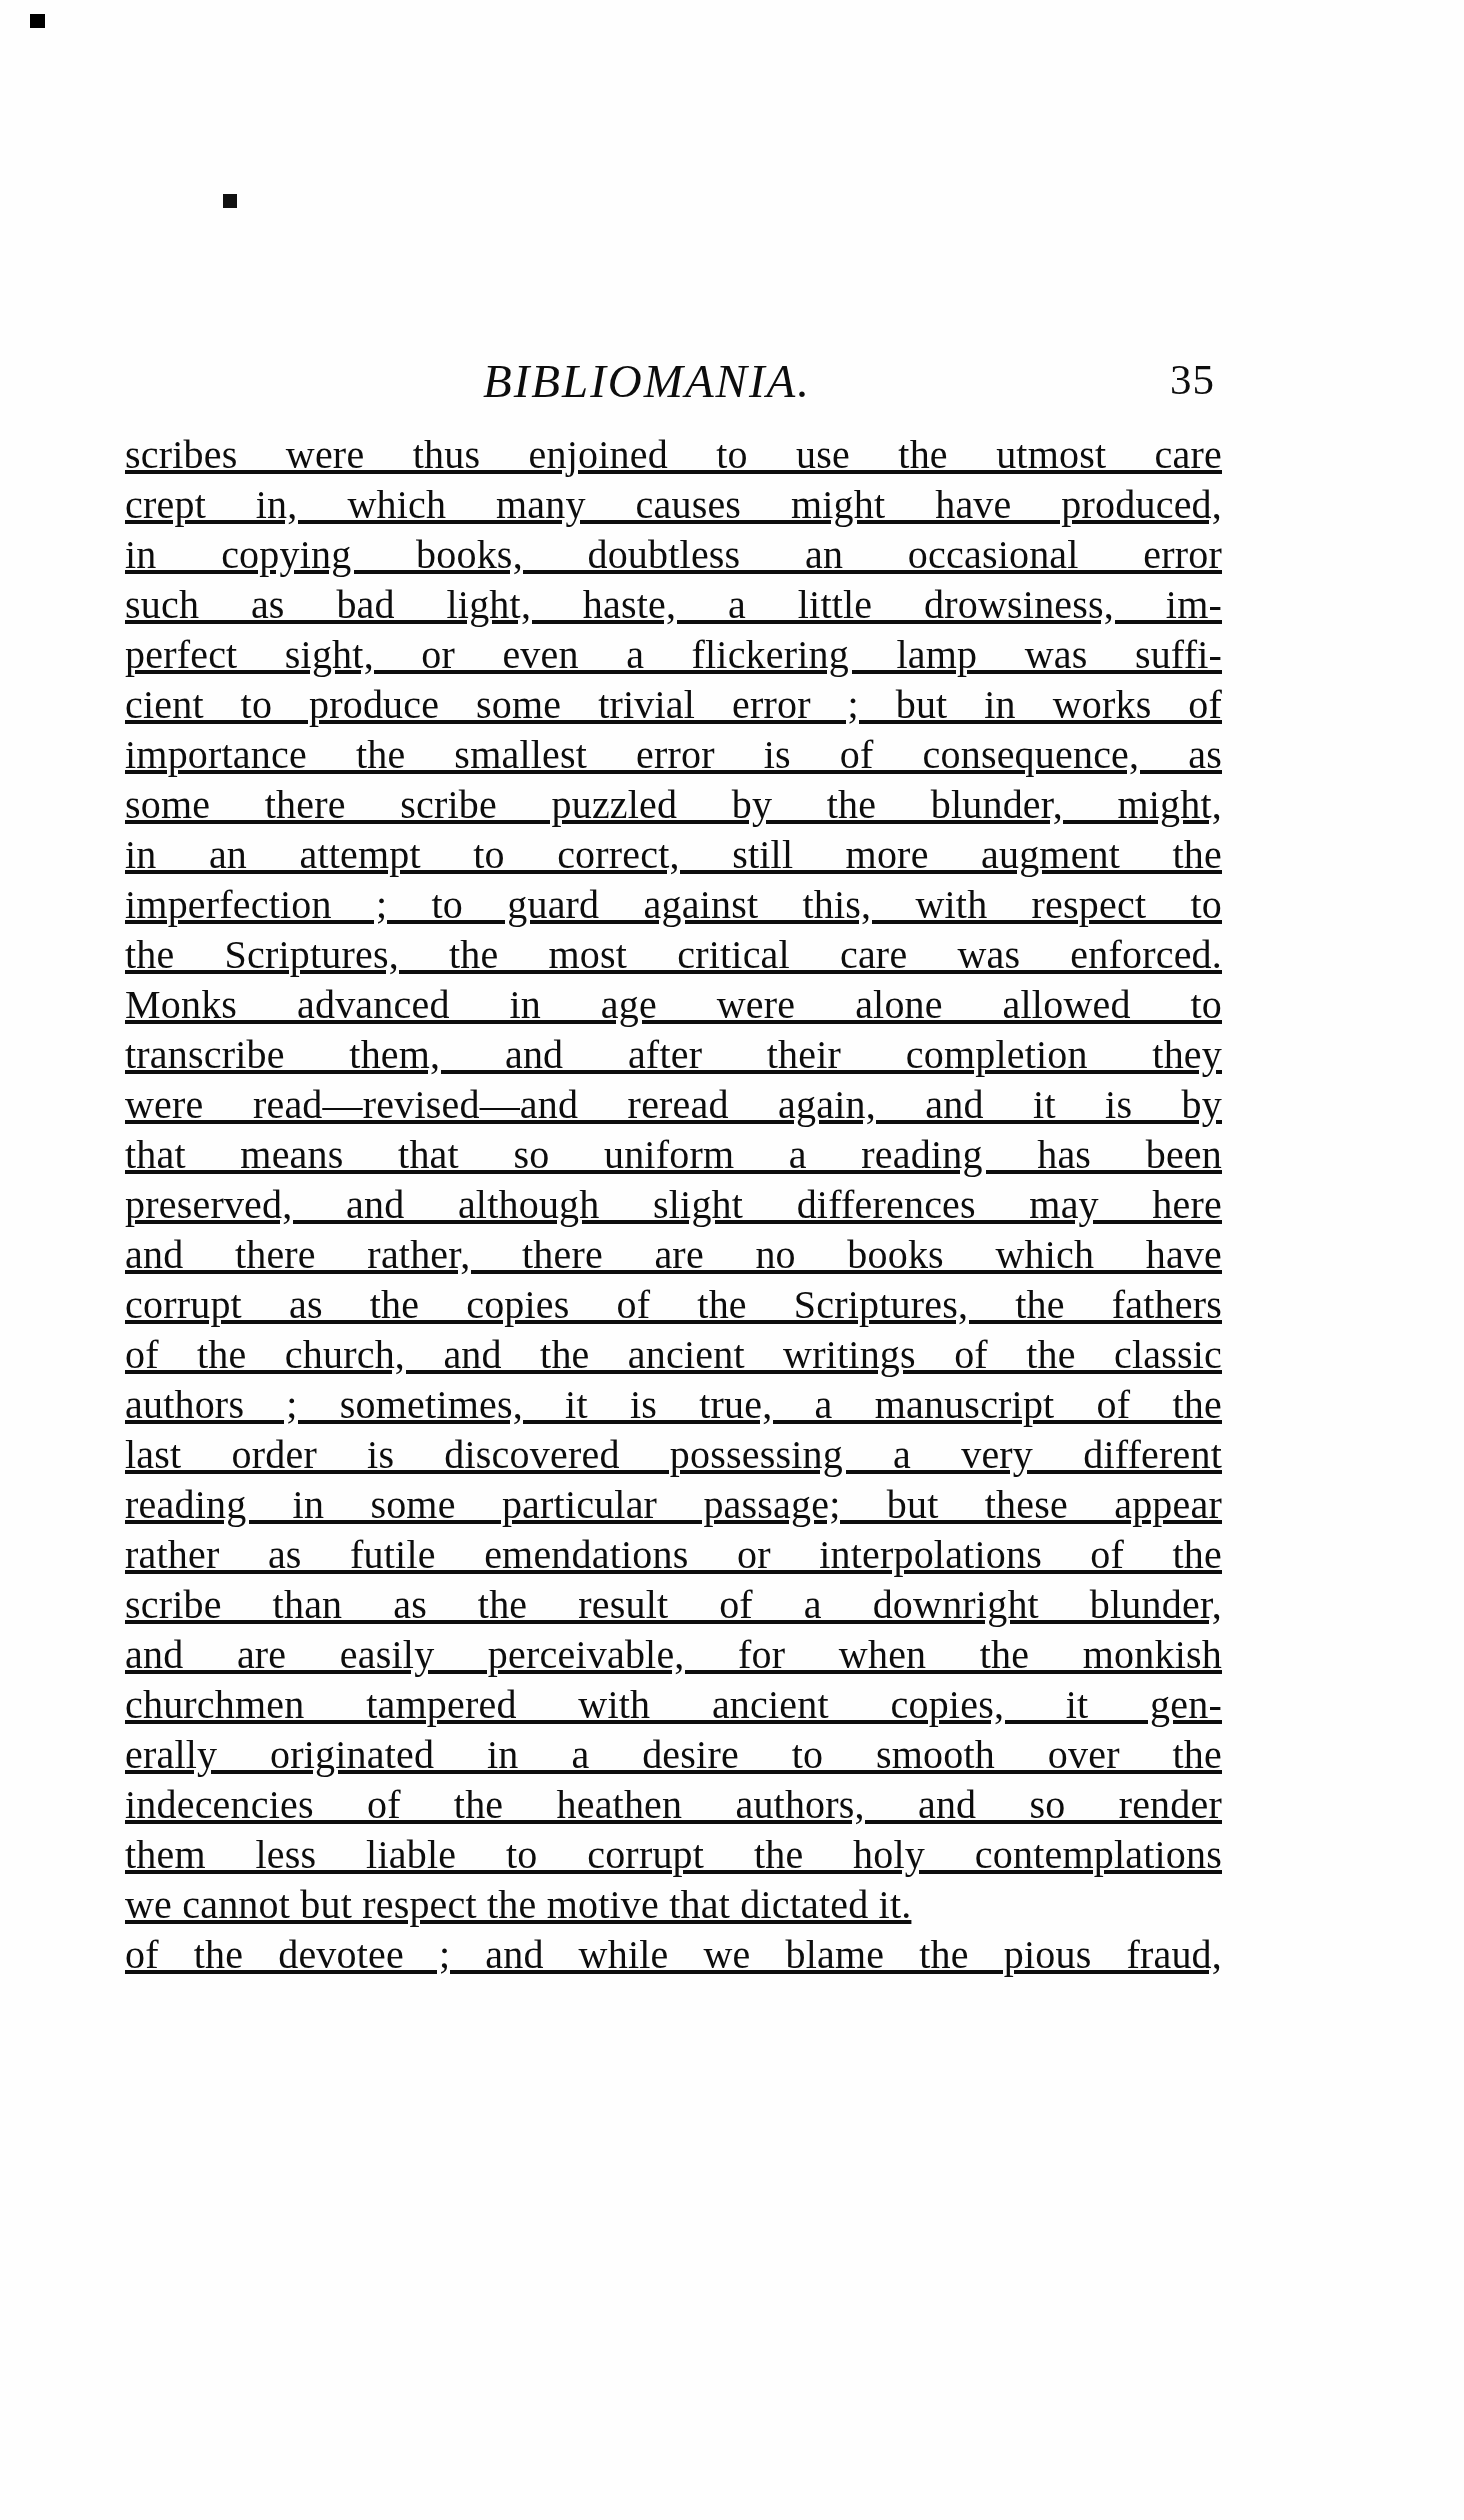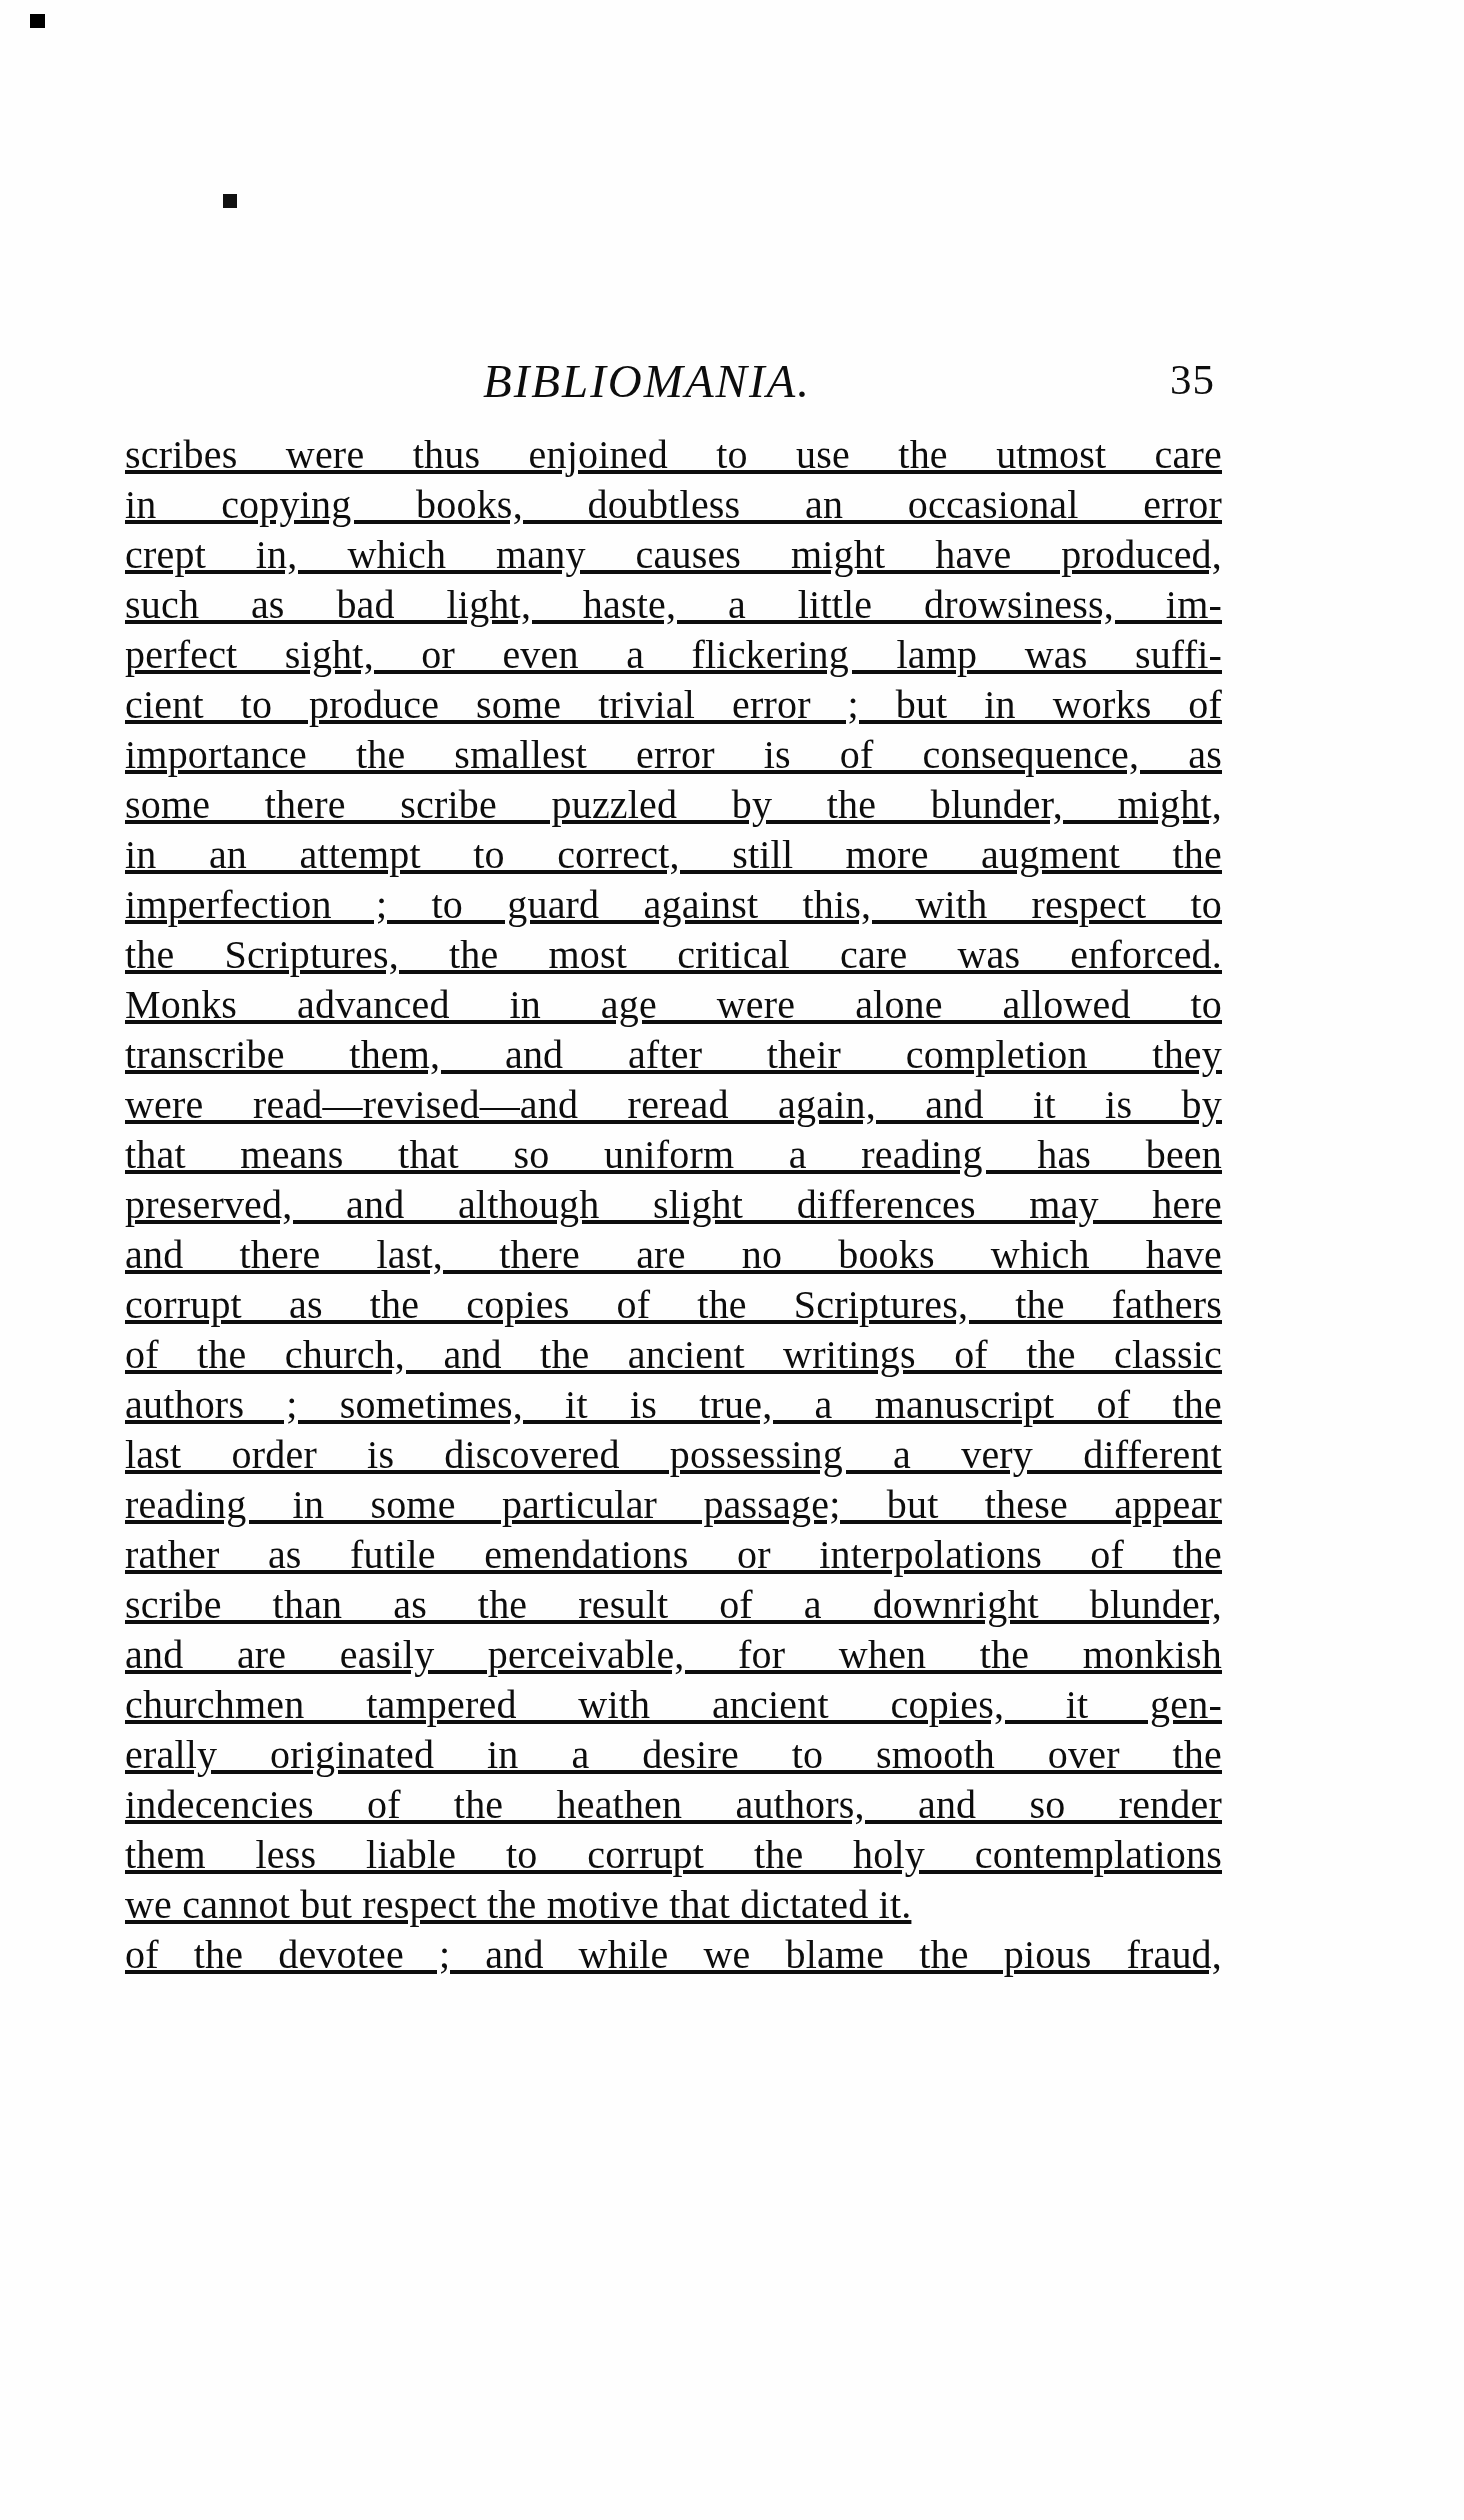--- a/index.html
+++ b/index.html
@@ -97,36 +97,36 @@
   <div class="scan-mark-top-left"></div>
   <div class="scan-speck"></div>
 
   <header class="page-header">
     <div class="running-title">BIBLIOMANIA.</div>
     <div class="page-number">35</div>
   </header>
 
   <main class="body-text">
       <div class="text-line">scribes were thus enjoined to use the utmost care</div>
+      <div class="text-line">crept in, which many causes might have produced,</div>
       <div class="text-line">in copying books, doubtless an occasional error</div>
-      <div class="text-line">crept in, which many causes might have produced,</div>
       <div class="text-line">such as bad light, haste, a little drowsiness, im-</div>
       <div class="text-line">perfect sight, or even a flickering lamp was suffi-</div>
       <div class="text-line">cient to produce some trivial error ; but in works of</div>
       <div class="text-line">importance the smallest error is of consequence, as</div>
       <div class="text-line">some there scribe puzzled by the blunder, might,</div>
       <div class="text-line">in an attempt to correct, still more augment the</div>
       <div class="text-line">imperfection ; to guard against this, with respect to</div>
       <div class="text-line">the Scriptures, the most critical care was enforced.</div>
       <div class="text-line">Monks advanced in age were alone allowed to</div>
       <div class="text-line">transcribe them, and after their completion they</div>
       <div class="text-line">were read—revised—and reread again, and it is by</div>
       <div class="text-line">that means that so uniform a reading has been</div>
       <div class="text-line">preserved, and although slight differences may here</div>
-      <div class="text-line">and there last, there are no books which have</div>
+      <div class="text-line">and there rather, there are no books which have</div>
       <div class="text-line">corrupt as the copies of the Scriptures, the fathers</div>
       <div class="text-line">of the church, and the ancient writings of the classic</div>
       <div class="text-line">authors ; sometimes, it is true, a manuscript of the</div>
       <div class="text-line">last order is discovered possessing a very different</div>
       <div class="text-line">reading in some particular passage; but these appear</div>
       <div class="text-line">rather as futile emendations or interpolations of the</div>
       <div class="text-line">scribe than as the result of a downright blunder,</div>
       <div class="text-line">and are easily perceivable, for when the monkish</div>
       <div class="text-line">churchmen tampered with ancient copies, it gen-</div>
       <div class="text-line">erally originated in a desire to smooth over the</div>

